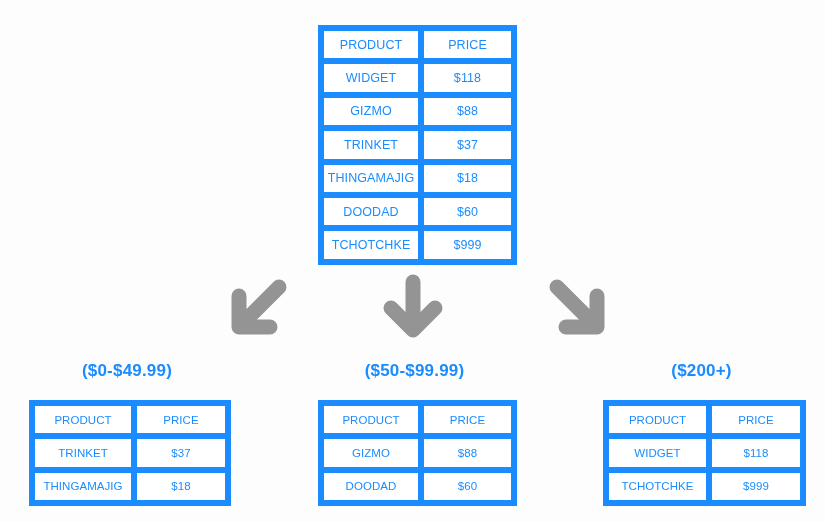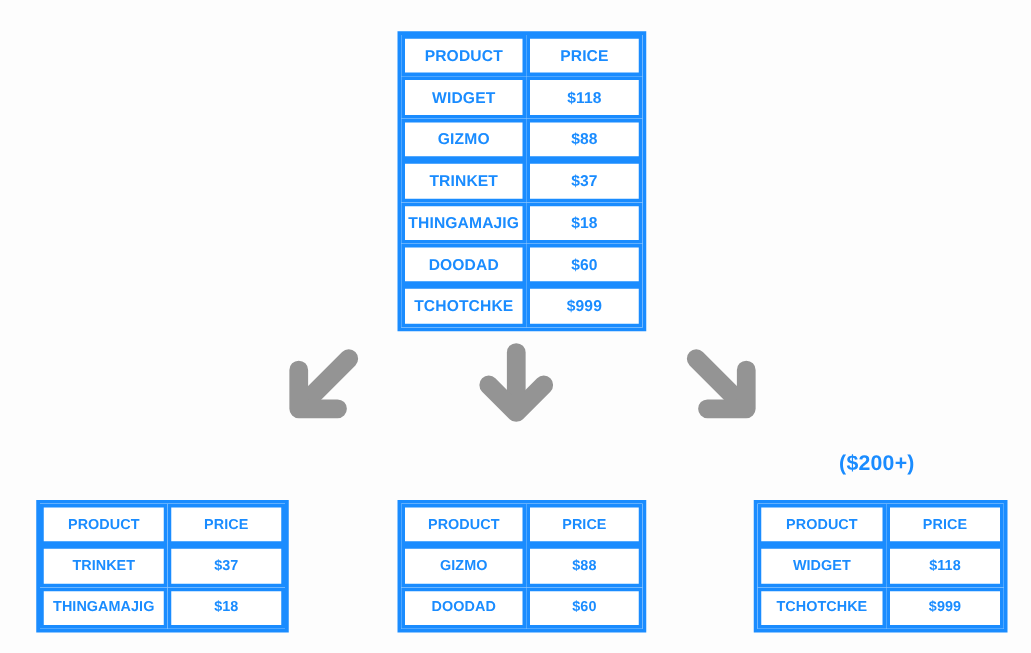--- a/index.html
+++ b/index.html
@@ -26,21 +26,21 @@
     border-collapse: separate;
     border-spacing: 0;
     background: #ffffff;
     box-sizing: border-box;
     border: 3px solid #1a8cff;
     table-layout: fixed;
   }
   .tbl td {
     border: 3px solid #1a8cff;
     color: #1a8cff;
-    font-weight: bold;
+    font-weight: normal;
     text-align: center;
     vertical-align: middle;
     background: #ffffff;
     box-sizing: border-box;
     white-space: nowrap;
     overflow: hidden;
   }
 
   
   #main-table {
@@ -150,37 +150,39 @@
     </g>
   </svg>
 
   <svg class="arrow" id="arrow-down-right" viewBox="0 0 72 72">
     <g fill="none" stroke="#949494" stroke-width="15" stroke-linecap="round" stroke-linejoin="round">
       <line x1="15" y1="15" x2="54" y2="54"></line>
       <polyline points="24,55 55,55 55,24"></polyline>
     </g>
   </svg>
 
+  <div class="bucket-label" id="bucket-label-0">($0-$49.99)</div>
   <table class="tbl bucket-table" id="bucket-table-0">
     <tbody>
       <tr>
         <td class="c0">PRODUCT</td>
         <td class="c1">PRICE</td>
       </tr>
       <tr>
         <td class="c0">TRINKET</td>
         <td class="c1">$37</td>
       </tr>
       <tr>
         <td class="c0">THINGAMAJIG</td>
         <td class="c1">$18</td>
       </tr>
     </tbody>
   </table>
 
+  <div class="bucket-label" id="bucket-label-1">($50-$99.99)</div>
   <table class="tbl bucket-table" id="bucket-table-1">
     <tbody>
       <tr>
         <td class="c0">PRODUCT</td>
         <td class="c1">PRICE</td>
       </tr>
       <tr>
         <td class="c0">GIZMO</td>
         <td class="c1">$88</td>
       </tr>

